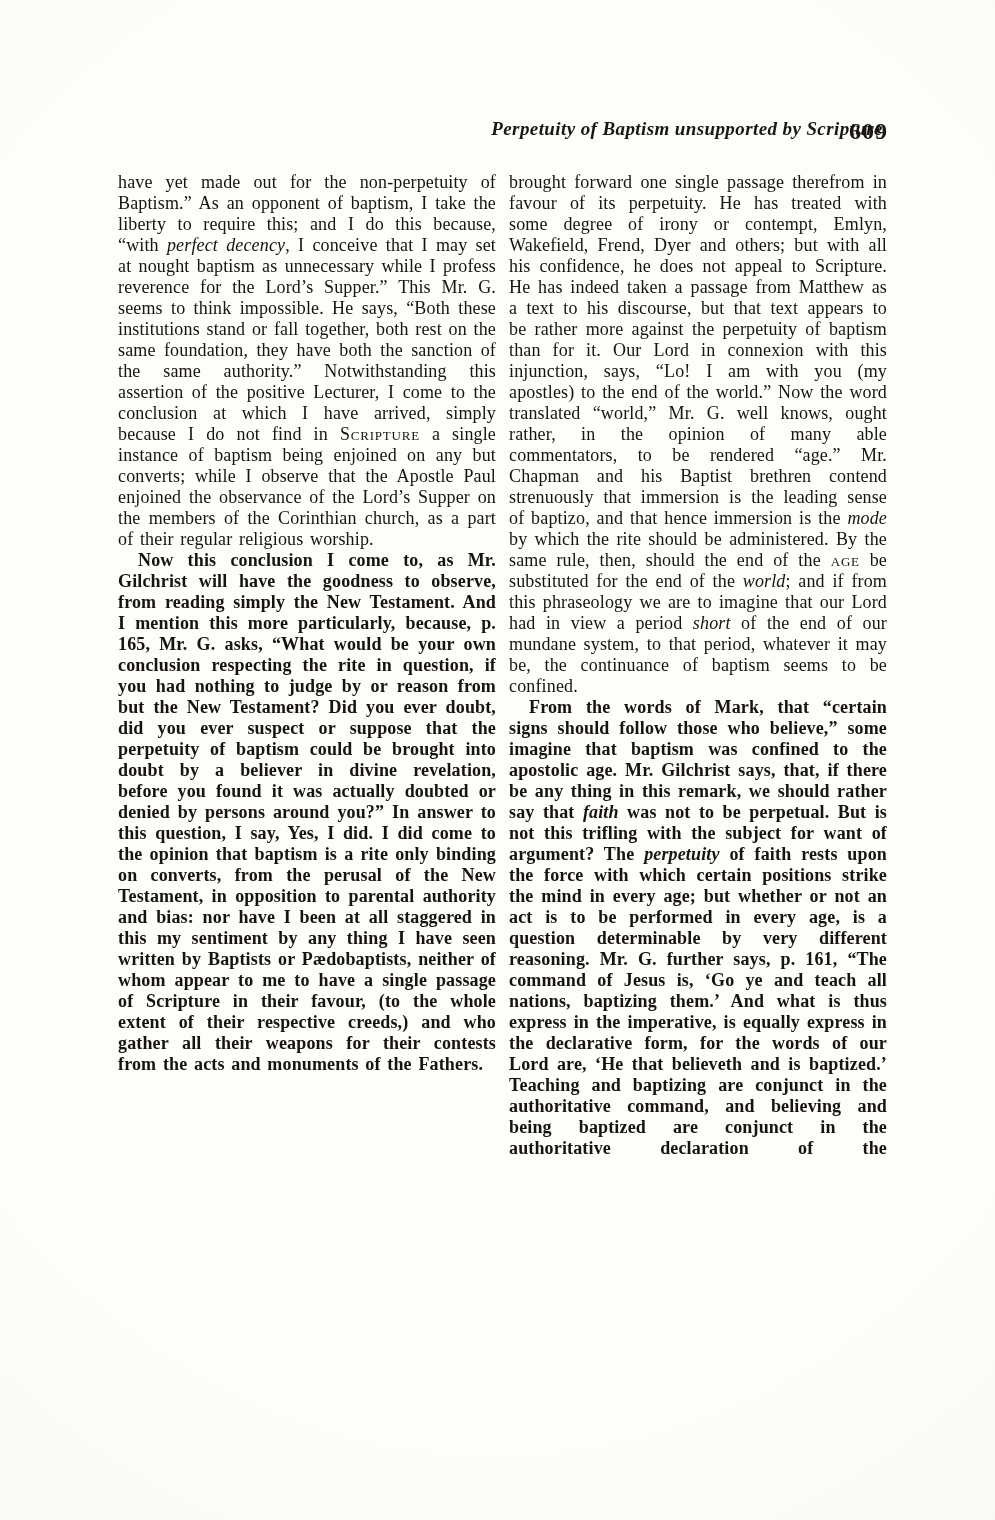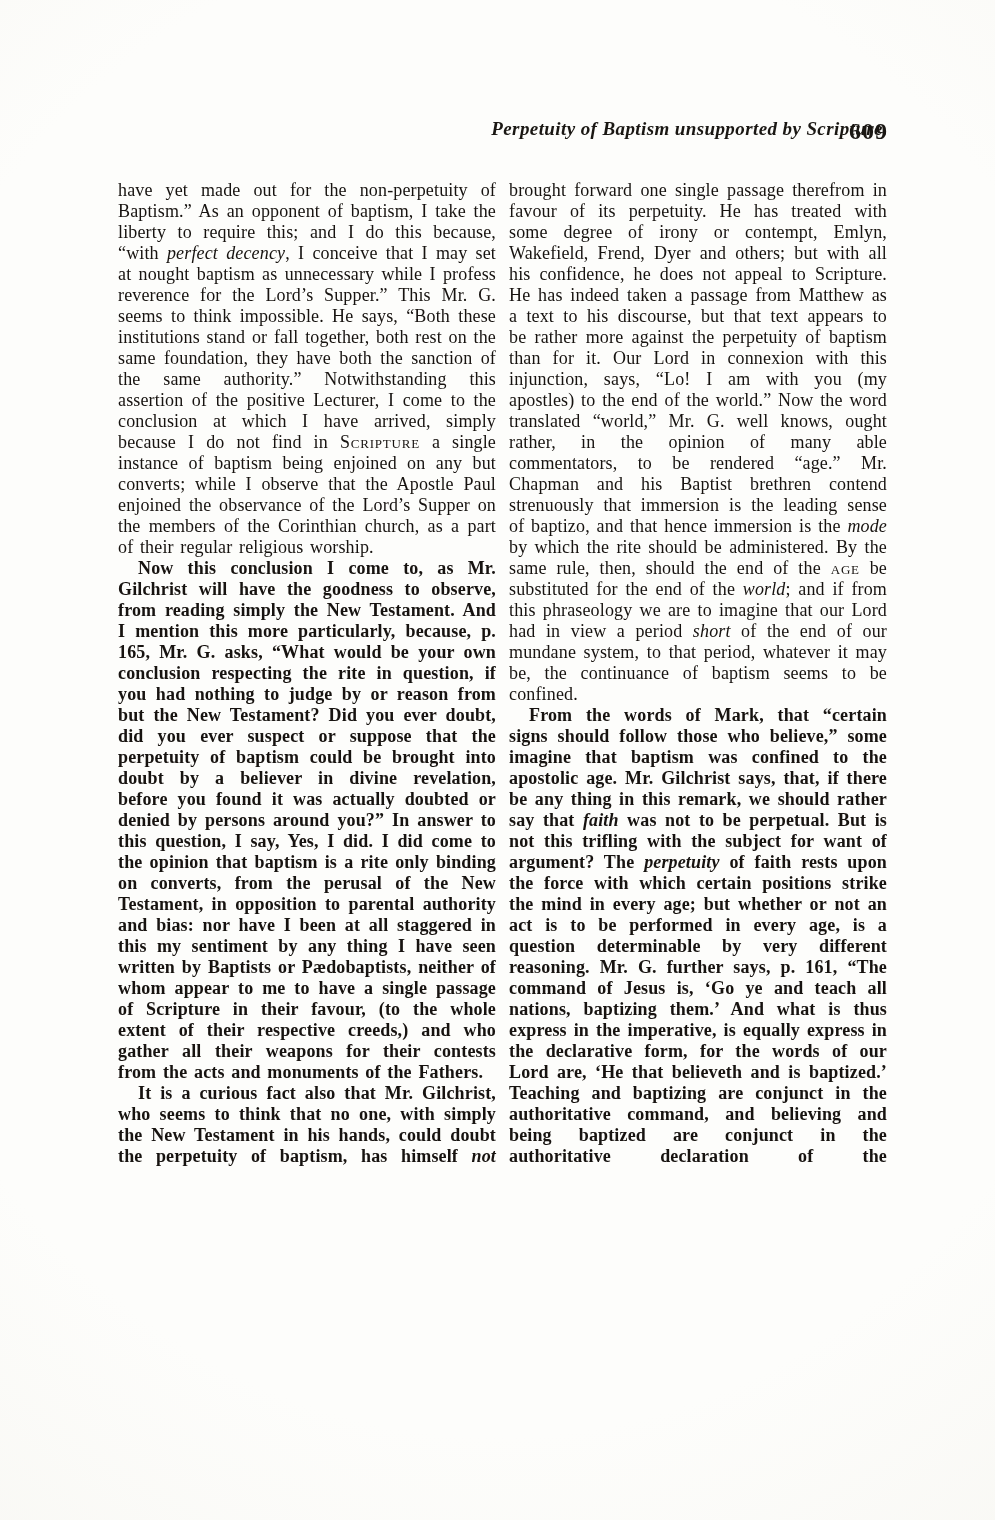--- a/index.html
+++ b/index.html
@@ -42,21 +42,21 @@
     right: 0;
     top: 0;
     font-size: 24px;
     font-weight: bold;
     letter-spacing: 1px;
     color: #1a1713;
   }
   .columns {
     display: flex;
     gap: 13px;
-    margin-top: 32px;
+    margin-top: 24px;
   }
   .col {
     width: 378px;
     flex: 0 0 378px;
   }
   .col p {
     margin: 0;
     text-align: justify;
     font-size: 18px;
     line-height: 21px;
@@ -76,21 +76,20 @@
 <div class="page">
   <div class="content">
     <div class="header">
       <span class="title">Perpetuity of Baptism unsupported by Scripture.</span>
       <span class="pagenum">609</span>
     </div>
     <div class="columns">
       <div class="col">
           <p class=""><span>have yet made out for the non-perpetuity of Baptism.” As an opponent of baptism, I take the liberty to require this; and I do this because, “with </span><span class="it">perfect decency</span><span>, I conceive that I may set at nought baptism as unnecessary while I profess reverence for the Lord’s Supper.” This Mr. G. seems to think impossible. He says, “Both these institutions stand or fall together, both rest on the same foundation, they have both the sanction of the same authority.” Notwithstanding this assertion of the positive Lecturer, I come to the conclusion at which I have arrived, simply because I do not find in </span><span class="sc">Scripture</span><span> a single instance of baptism being enjoined on any but converts; while I observe that the Apostle Paul enjoined the observance of the Lord’s Supper on the members of the Corinthian church, as a part of their regular religious worship.</span></p>
           <p class="indent"><span>Now this conclusion I come to, as Mr. Gilchrist will have the goodness to observe, from reading simply the New Testament. And I mention this more particularly, because, p. 165, Mr. G. asks, “What would be your own conclusion respecting the rite in question, if you had nothing to judge by or reason from but the New Testament? Did you ever doubt, did you ever suspect or suppose that the perpetuity of baptism could be brought into doubt by a believer in divine revelation, before you found it was actually doubted or denied by persons around you?” In answer to this question, I say, Yes, I did. I did come to the opinion that baptism is a rite only binding on converts, from the perusal of the New Testament, in opposition to parental authority and bias: nor have I been at all staggered in this my sentiment by any thing I have seen written by Baptists or Pædobaptists, neither of whom appear to me to have a single passage of Scripture in their favour, (to the whole extent of their respective creeds,) and who gather all their weapons for their contests from the acts and monuments of the Fathers.</span></p>
-          <p class="indent cont"><span>It is a curious fact also that Mr. Gilchrist, who seems to think that no one, with simply the New Testament in his hands, could doubt the perpetuity of baptism, has himself </span><span class="it">not</span></p>
         </div>
       <div class="col">
           <p class=""><span>brought forward one single passage therefrom in favour of its perpetuity. He has treated with some degree of irony or contempt, Emlyn, Wakefield, Frend, Dyer and others; but with all his confidence, he does not appeal to Scripture. He has indeed taken a passage from Matthew as a text to his discourse, but that text appears to be rather more against the perpetuity of baptism than for it. Our Lord in connexion with this injunction, says, “Lo! I am with you (my apostles) to the end of the world.” Now the word translated “world,” Mr. G. well knows, ought rather, in the opinion of many able commentators, to be rendered “age.” Mr. Chapman and his Baptist brethren contend strenuously that immersion is the leading sense of baptizo, and that hence immersion is the </span><span class="it">mode</span><span> by which the rite should be administered. By the same rule, then, should the end of the </span><span class="sc">age</span><span> be substituted for the end of the </span><span class="it">world</span><span>; and if from this phraseology we are to imagine that our Lord had in view a period </span><span class="it">short</span><span> of the end of our mundane system, to that period, whatever it may be, the continuance of baptism seems to be confined.</span></p>
           <p class="indent cont"><span>From the words of Mark, that “certain signs should follow those who believe,” some imagine that baptism was confined to the apostolic age. Mr. Gilchrist says, that, if there be any thing in this remark, we should rather say that </span><span class="it">faith</span><span> was not to be perpetual. But is not this trifling with the subject for want of argument? The </span><span class="it">perpetuity</span><span> of faith rests upon the force with which certain positions strike the mind in every age; but whether or not an act is to be performed in every age, is a question determinable by very different reasoning. Mr. G. further says, p. 161, “The command of Jesus is, ‘Go ye and teach all nations, baptizing them.’ And what is thus express in the imperative, is equally express in the declarative form, for the words of our Lord are, ‘He that believeth and is baptized.’ Teaching and baptizing are conjunct in the authoritative command, and believing and being baptized are conjunct in the authoritative declaration of the</span></p>
         </div>
     </div>
   </div>
 </div>
 
 </body></html>

